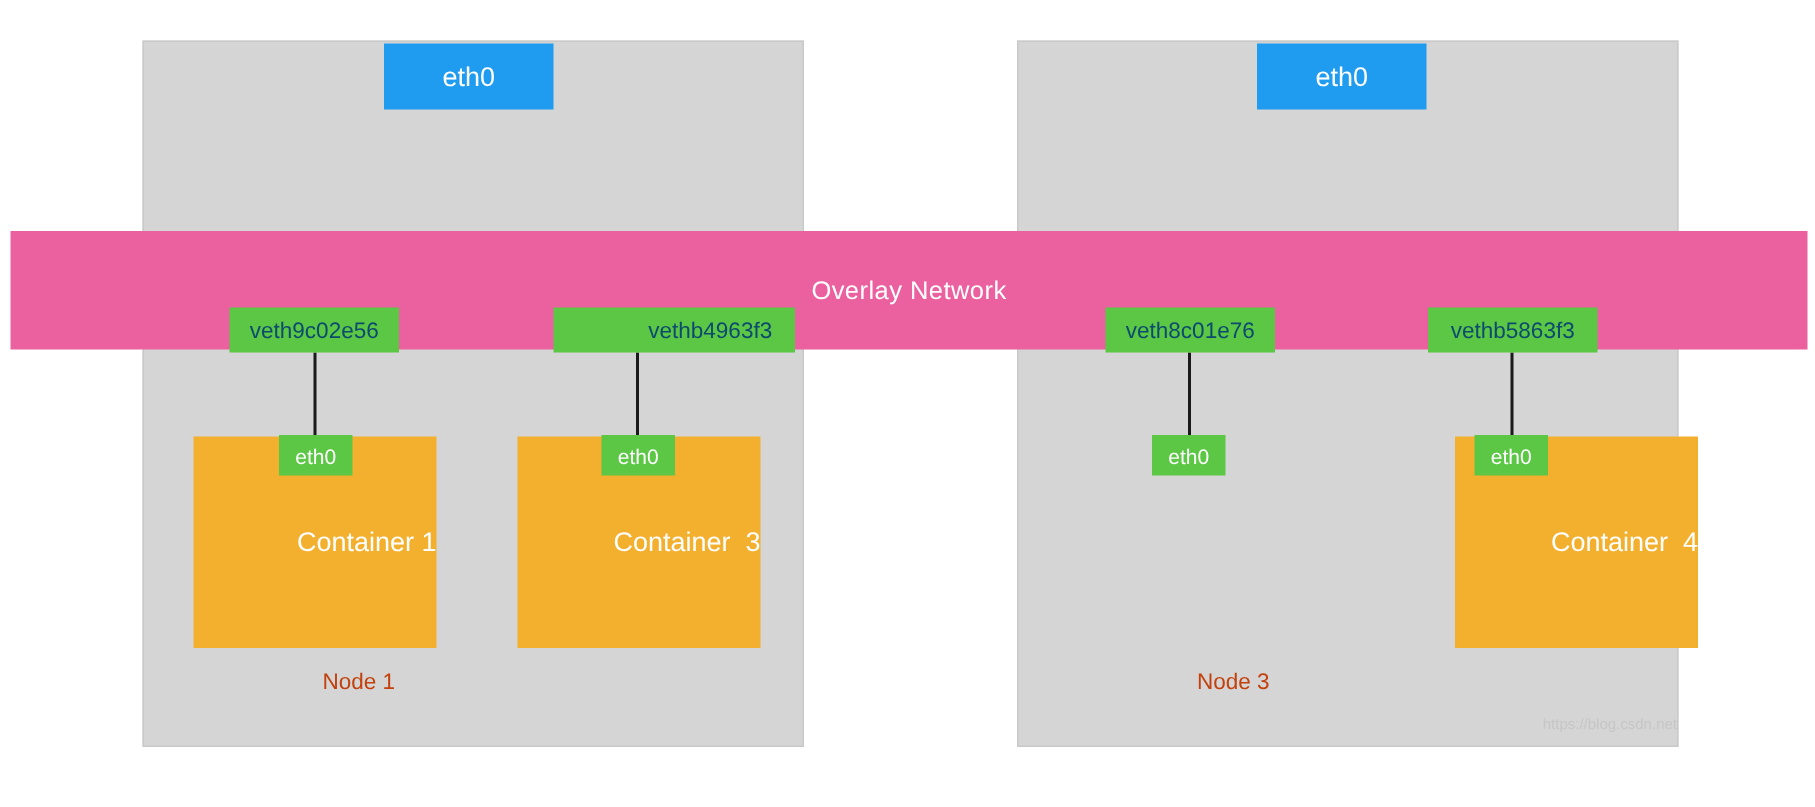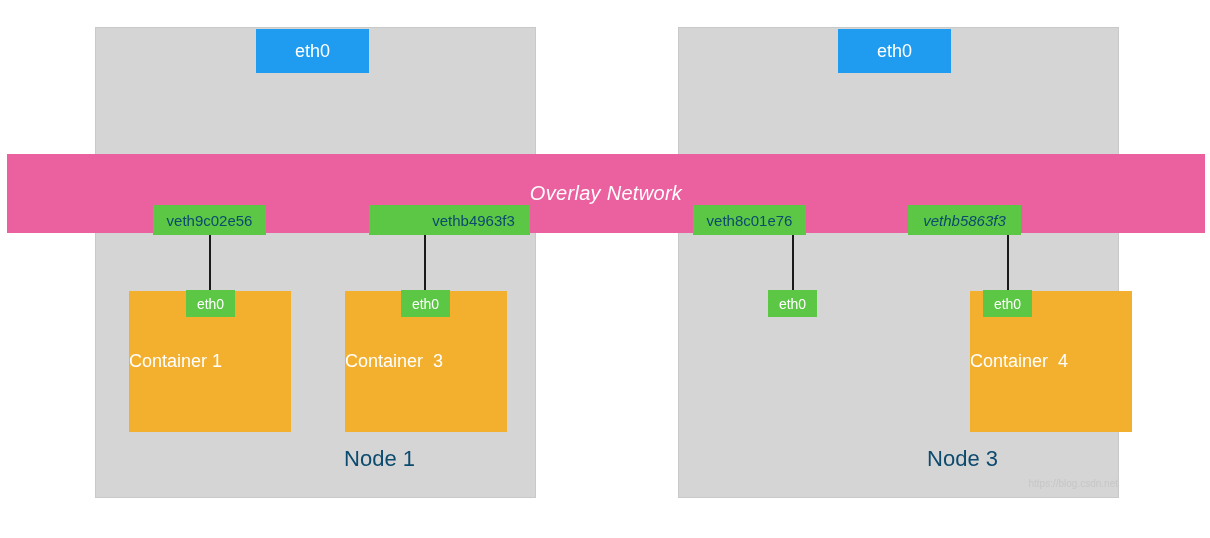--- a/index.html
+++ b/index.html
@@ -44,23 +44,22 @@
     width: 1198px;
     height: 79px;
     background: var(--overlay, #eb609f);
     z-index: 2;
     display: flex;
     align-items: center;
     justify-content: center;
   }
   .overlay-band .overlay-label {
     color: #ffffff;
-    font-size: 20px;
+    font-size: 17px;
     letter-spacing: 0.3px;
-    font-style: italic;
   }
   .veth {
     position: absolute;
     top: 205px;
     width: 113px;
     height: 30px;
     background: var(--veth, #5bc745);
     color: #0c4a6e;
     font-size: 15px;
     display: flex;
@@ -77,21 +76,21 @@
     z-index: 3;
   }
   .container-box {
     position: absolute;
     top: 291px;
     width: 162px;
     height: 141px;
     background: var(--container, #f3b02f);
     display: flex;
     align-items: center;
-    justify-content: flex-start;
+    justify-content: flex-end;
     z-index: 3;
   }
   .container-box .cname {
     color: #ffffff;
     font-size: 18px;
     white-space: pre;
   }
   .ceth {
     position: absolute;
     top: 290px;
@@ -102,23 +101,23 @@
     font-size: 14px;
     display: flex;
     align-items: center;
     justify-content: center;
     z-index: 4;
   }
   .node-label {
     position: absolute;
     top: 446px;
     width: 200px;
-    text-align: right;
-    color: #0c4a6e;
-    font-size: 22px;
+    text-align: left;
+    color: #c2410c;
+    font-size: 15px;
     z-index: 3;
   }
   .watermark {
     position: absolute;
     top: 478px;
     left: 1000px;
     width: 118px;
     text-align: right;
     color: #c6c6c6;
     font-size: 10px;
@@ -135,22 +134,22 @@
 
   <div class="eth-host" style="left:256px;">eth0</div>
   <div class="eth-host" style="left:838px;">eth0</div>
 
   <div class="overlay-band">
     <span class="overlay-label">Overlay Network</span>
   </div>
 
   <div class="veth" style="left:153px;">veth9c02e56</div>
   <div class="veth" style="left:369px;padding-left:48px;">vethb4963f3</div>
-  <div class="veth" style="left:693px;">veth8c01e76</div>
-  <div class="veth" style="left:908px;font-style:italic;">vethb5863f3</div>
+  <div class="veth" style="left:737px;">veth8c01e76</div>
+  <div class="veth" style="left:952px;">vethb5863f3</div>
 
   <div class="vline" style="left:209px;"></div>
   <div class="vline" style="left:424px;"></div>
   <div class="vline" style="left:792px;"></div>
   <div class="vline" style="left:1007px;"></div>
 
   <div class="container-box" style="left:129px;">
     <span class="cname">Container 1</span>
   </div>
   <div class="container-box" style="left:345px;">

